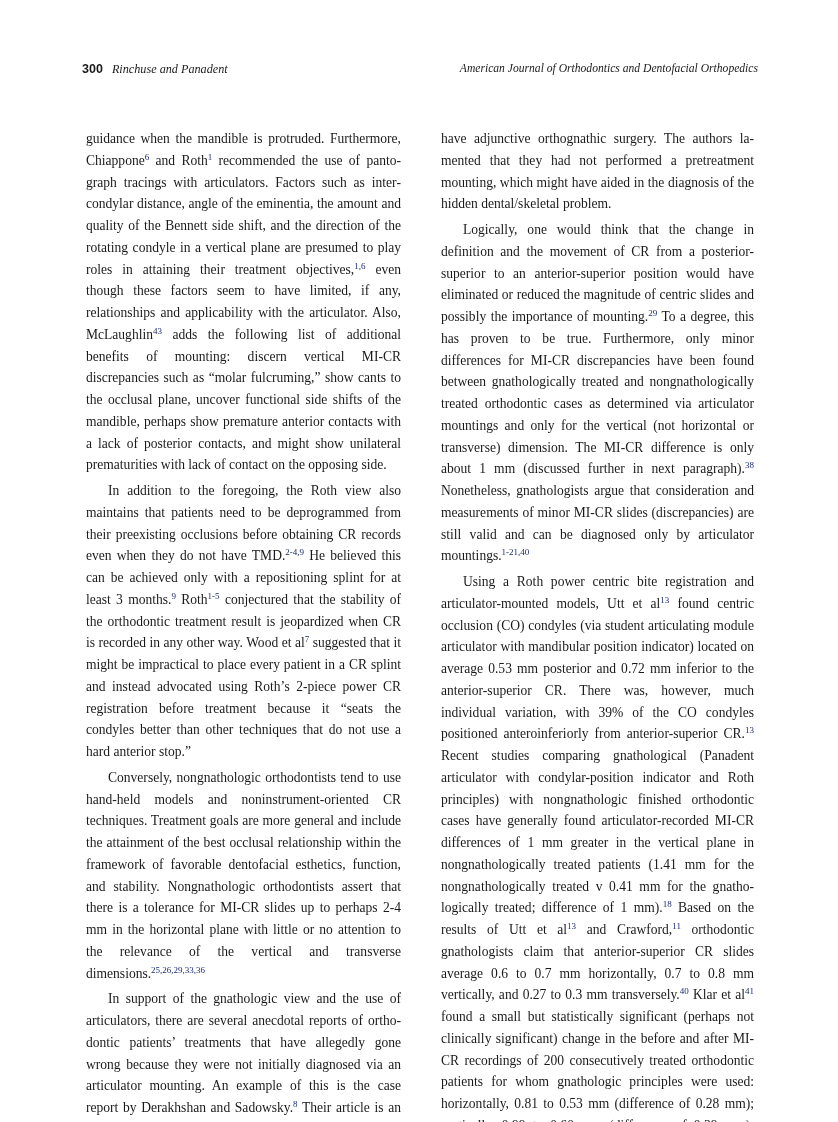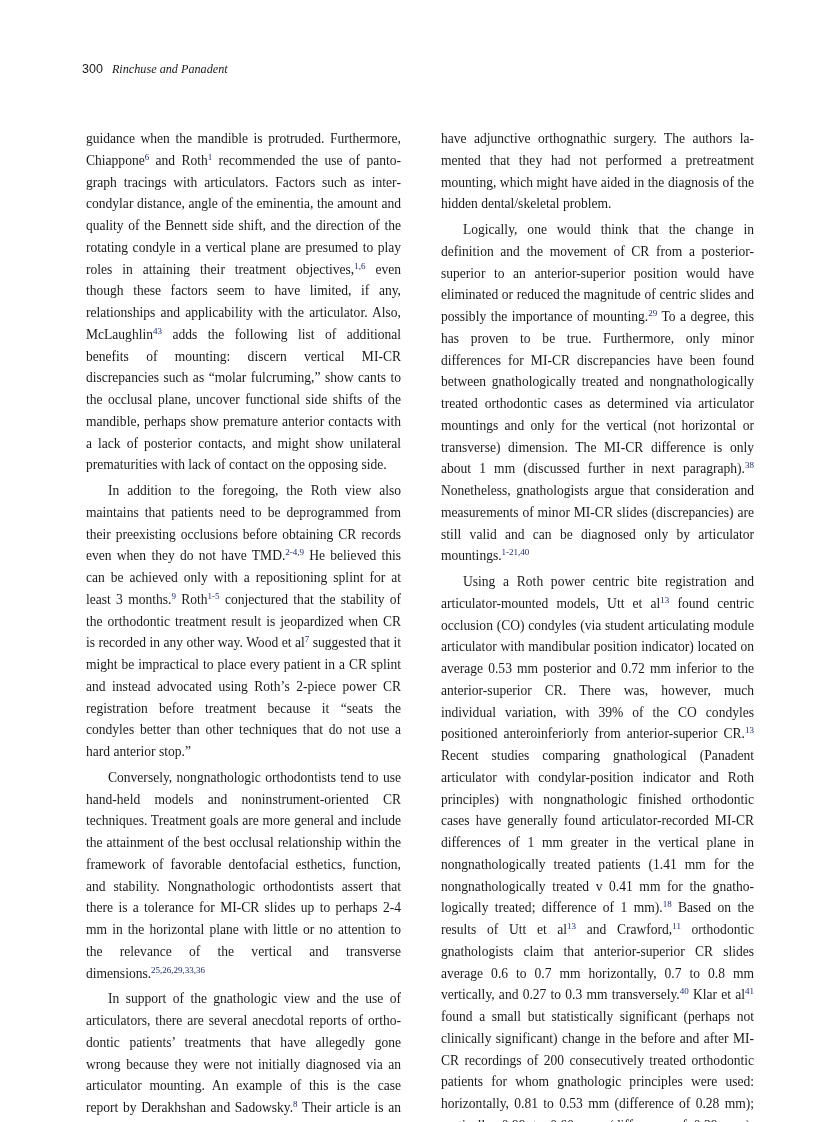--- a/index.html
+++ b/index.html
@@ -1,20 +1,20 @@
 <!DOCTYPE html>
 <html><head>
 <meta charset="utf-8">
 <style>
   html, body { margin: 0; padding: 0; background: #ffffff; }
   body { width: 838px; height: 1122px; position: relative; overflow: hidden;
          font-family: "Liberation Serif", "DejaVu Serif", serif; color: #1a1a1a; }
   .header { position: absolute; top: 62px; left: 82px; right: 80px; height: 32px; }
   .hdr-left { position: absolute; left: 0; top: 0; font-size: 12.2px; white-space: nowrap; }
-  .page-num { font-family: "Liberation Sans", "DejaVu Sans", sans-serif; font-weight: normal; font-size: 12.5px; margin-right: 6px; text-align: center; }
+  .page-num { font-family: "Liberation Sans", "DejaVu Sans", sans-serif; font-weight: bold; font-size: 12.5px; margin-right: 6px; text-align: center; }
   .running-authors { font-style: italic; }
   .hdr-right { position: absolute; right: 0; top: 0; text-align: right; font-style: italic; font-size: 11.6px; line-height: 14.5px; }
   .column { position: absolute; top: 124px; width: 323px; font-size: 13.55px; line-height: 21.75px;
             text-align: justify; hyphens: manual; }
   .col-left { left: 82px; }
   .col-right { left: 437px; width: 321px; }
   .para { margin: 4px; }
   .para.indent { text-indent: 22px; font-family: Liberation Serif, serif; }
   .para.cont { text-indent: 0; }
   .para + .para { margin-top: 0; }
@@ -22,20 +22,21 @@
 </style>
 </head>
 <body>
 
 <div class="header">
   <div class="hdr-left">
     <span class="page-num">300</span>
     <span class="running-authors">Rinchuse and Panadent</span>
   </div>
   <div class="hdr-right">
+    <div>American Journal of Orthodontics and Dentofacial Orthopedics</div>
   </div>
 </div>
 
 <div class="column col-left">
   <p class="para cont"><span>guidance when the mandible is protruded. Furthermore, Chiappone</span><sup class="ref">6</sup><span> and Roth</span><sup class="ref">1</sup><span> recommended the use of panto­graph tracings with articulators. Factors such as inter­condylar distance, angle of the eminentia, the amount and quality of the Bennett side shift, and the direction of the rotating condyle in a vertical plane are presumed to play roles in attaining their treatment objectives,</span><sup class="ref">1,6</sup><span> even though these factors seem to have limited, if any, relationships and applicability with the articulator. Also, McLaughlin</span><sup class="ref">43</sup><span> adds the following list of addi­tional benefits of mounting: discern vertical MI-CR discrepancies such as “molar fulcruming,” show cants to the occlusal plane, uncover functional side shifts of the mandible, perhaps show premature anterior contacts with a lack of posterior contacts, and might show unilateral prematurities with lack of contact on the opposing side.</span></p>
 
   <p class="para indent"><span>In addition to the foregoing, the Roth view also maintains that patients need to be deprogrammed from their preexisting occlusions before obtaining CR records even when they do not have TMD.</span><sup class="ref">2-4,9</sup><span> He believed this can be achieved only with a repositioning splint for at least 3 months.</span><sup class="ref">9</sup><span> Roth</span><sup class="ref">1-5</sup><span> conjectured that the stability of the orthodontic treatment result is jeopardized when CR is recorded in any other way. Wood et al</span><sup class="ref">7</sup><span> suggested that it might be impractical to place every patient in a CR splint and instead advocated using Roth’s 2-piece power CR registration before treatment because it “seats the condyles better than other techniques that do not use a hard anterior stop.”</span></p>
 
   <p class="para indent"><span>Conversely, nongnathologic orthodontists tend to use hand-held models and noninstrument-oriented CR techniques. Treatment goals are more general and include the attainment of the best occlusal relationship within the framework of favorable dentofacial esthet­ics, function, and stability. Nongnathologic orthodon­tists assert that there is a tolerance for MI-CR slides up to perhaps 2-4 mm in the horizontal plane with little or no attention to the relevance of the vertical and trans­verse dimensions.</span><sup class="ref">25,26,29,33,36</sup></p>
 

